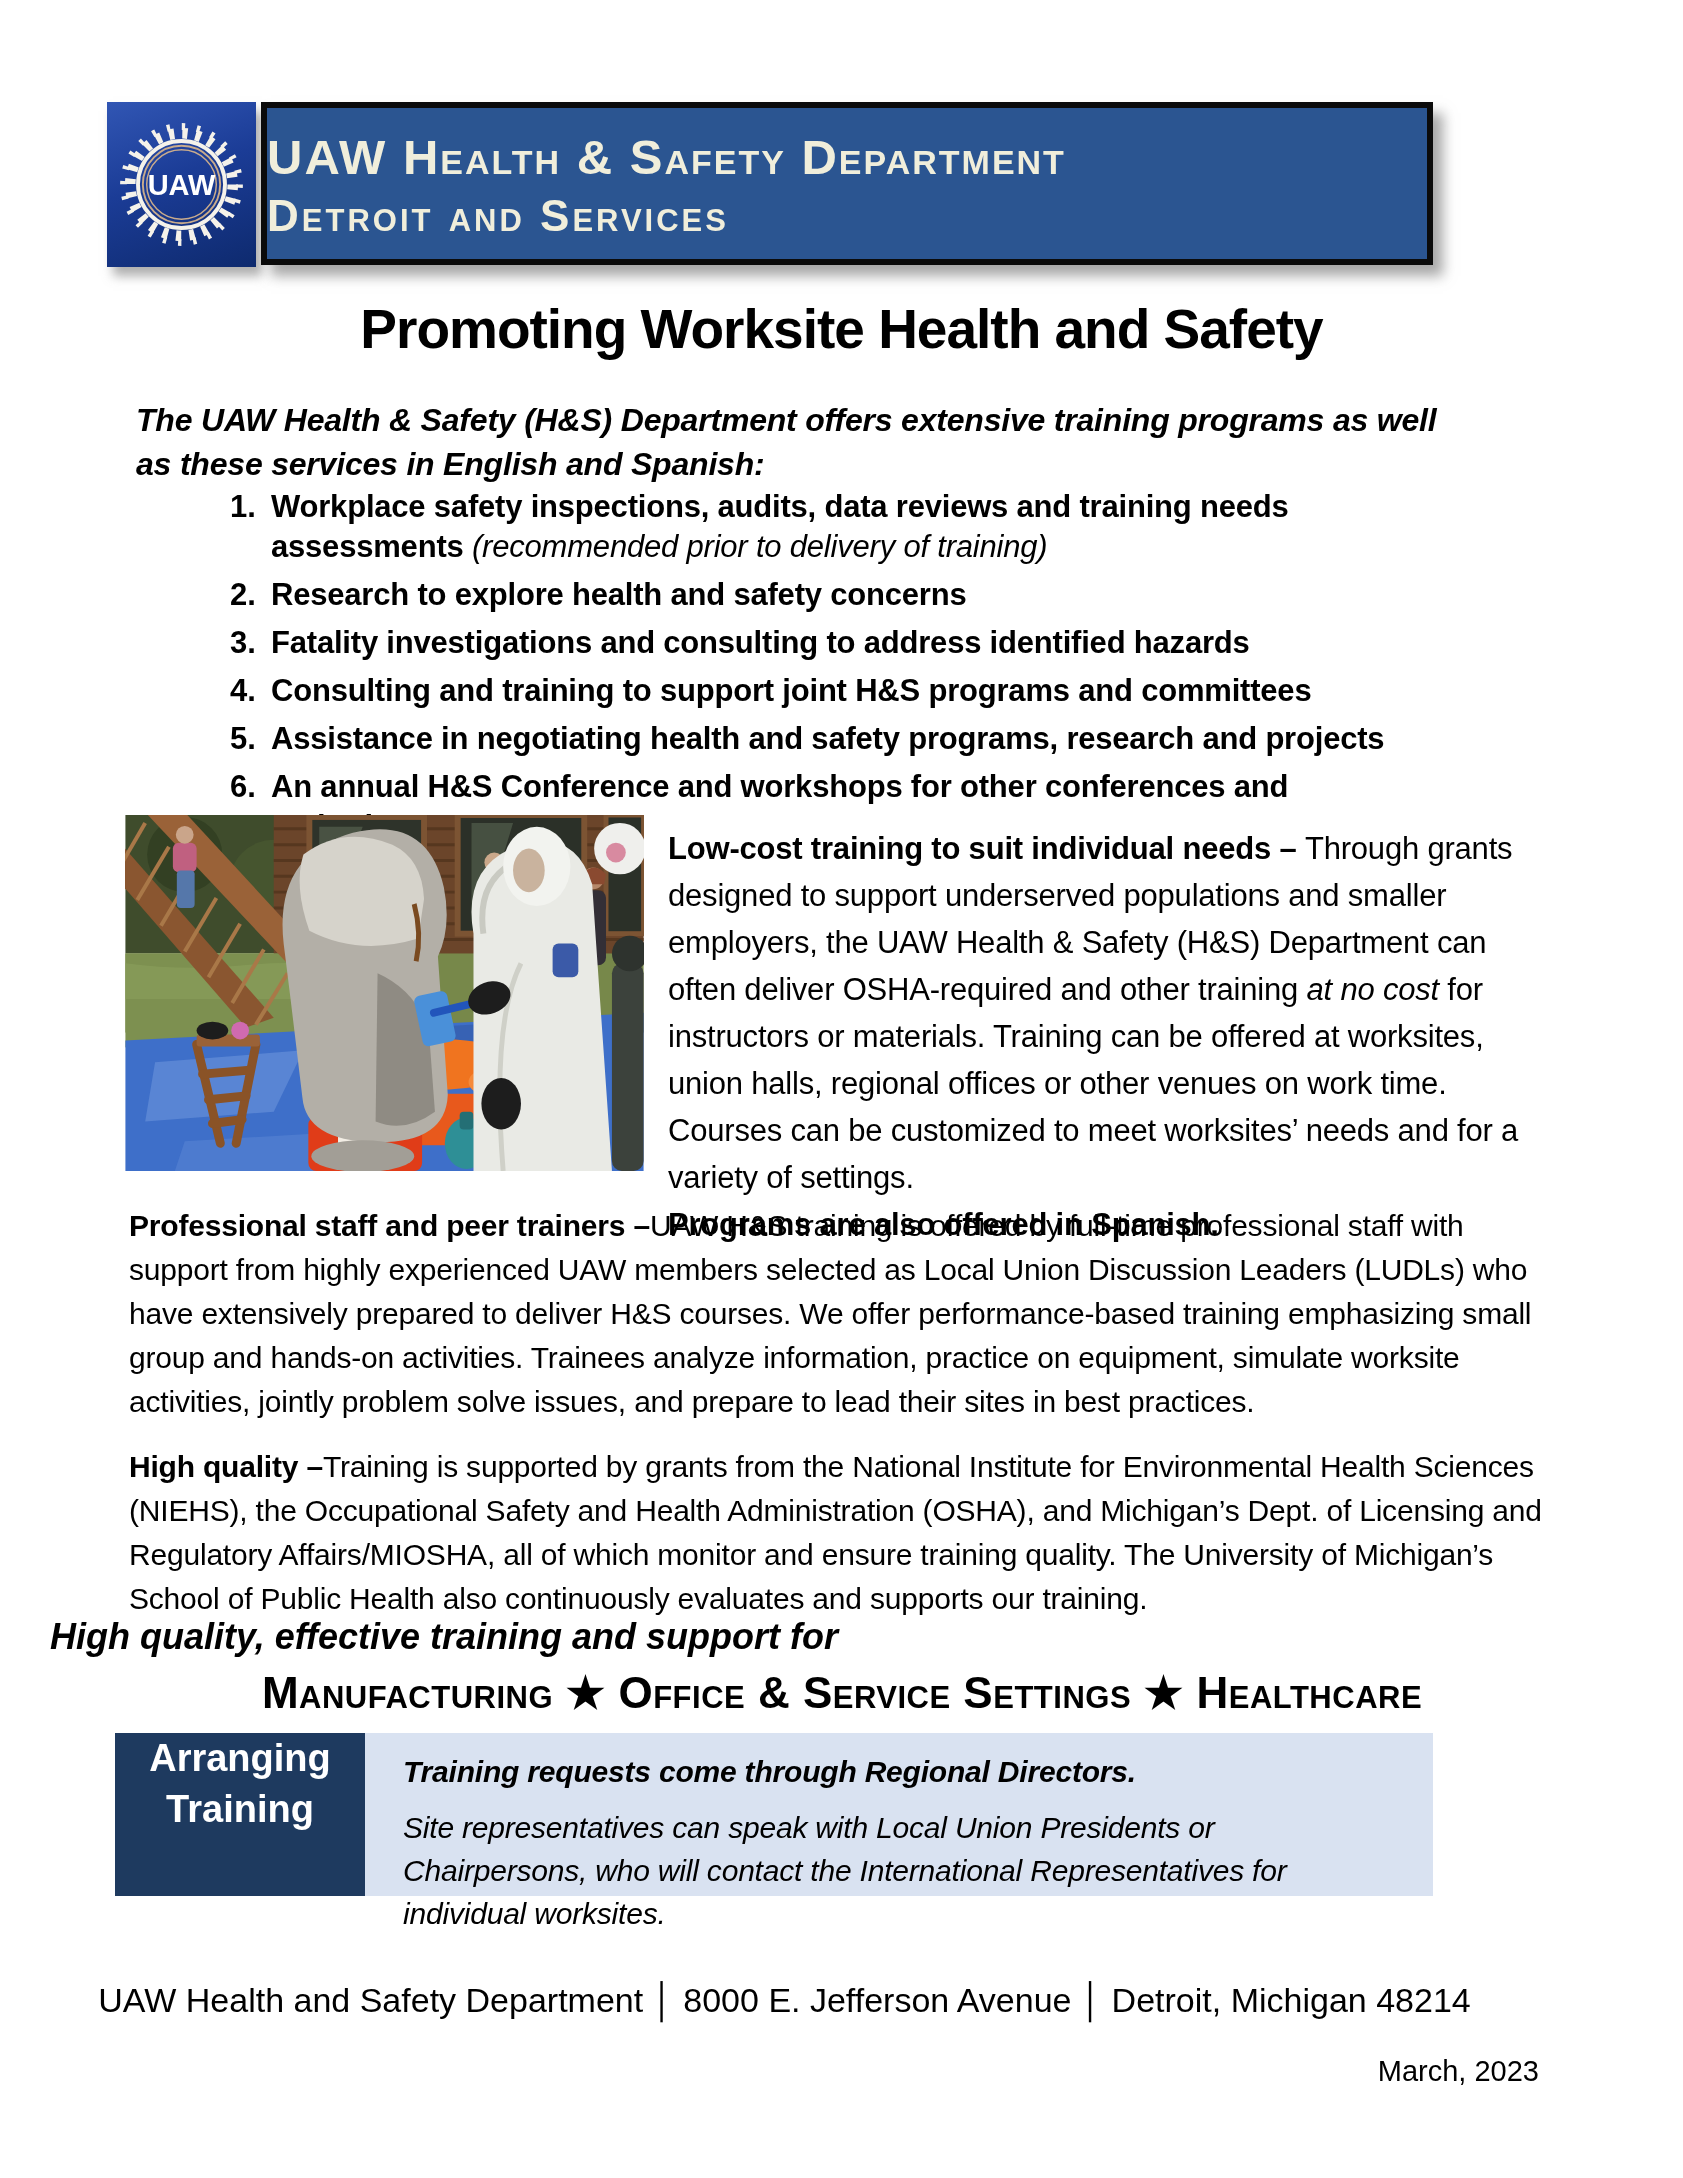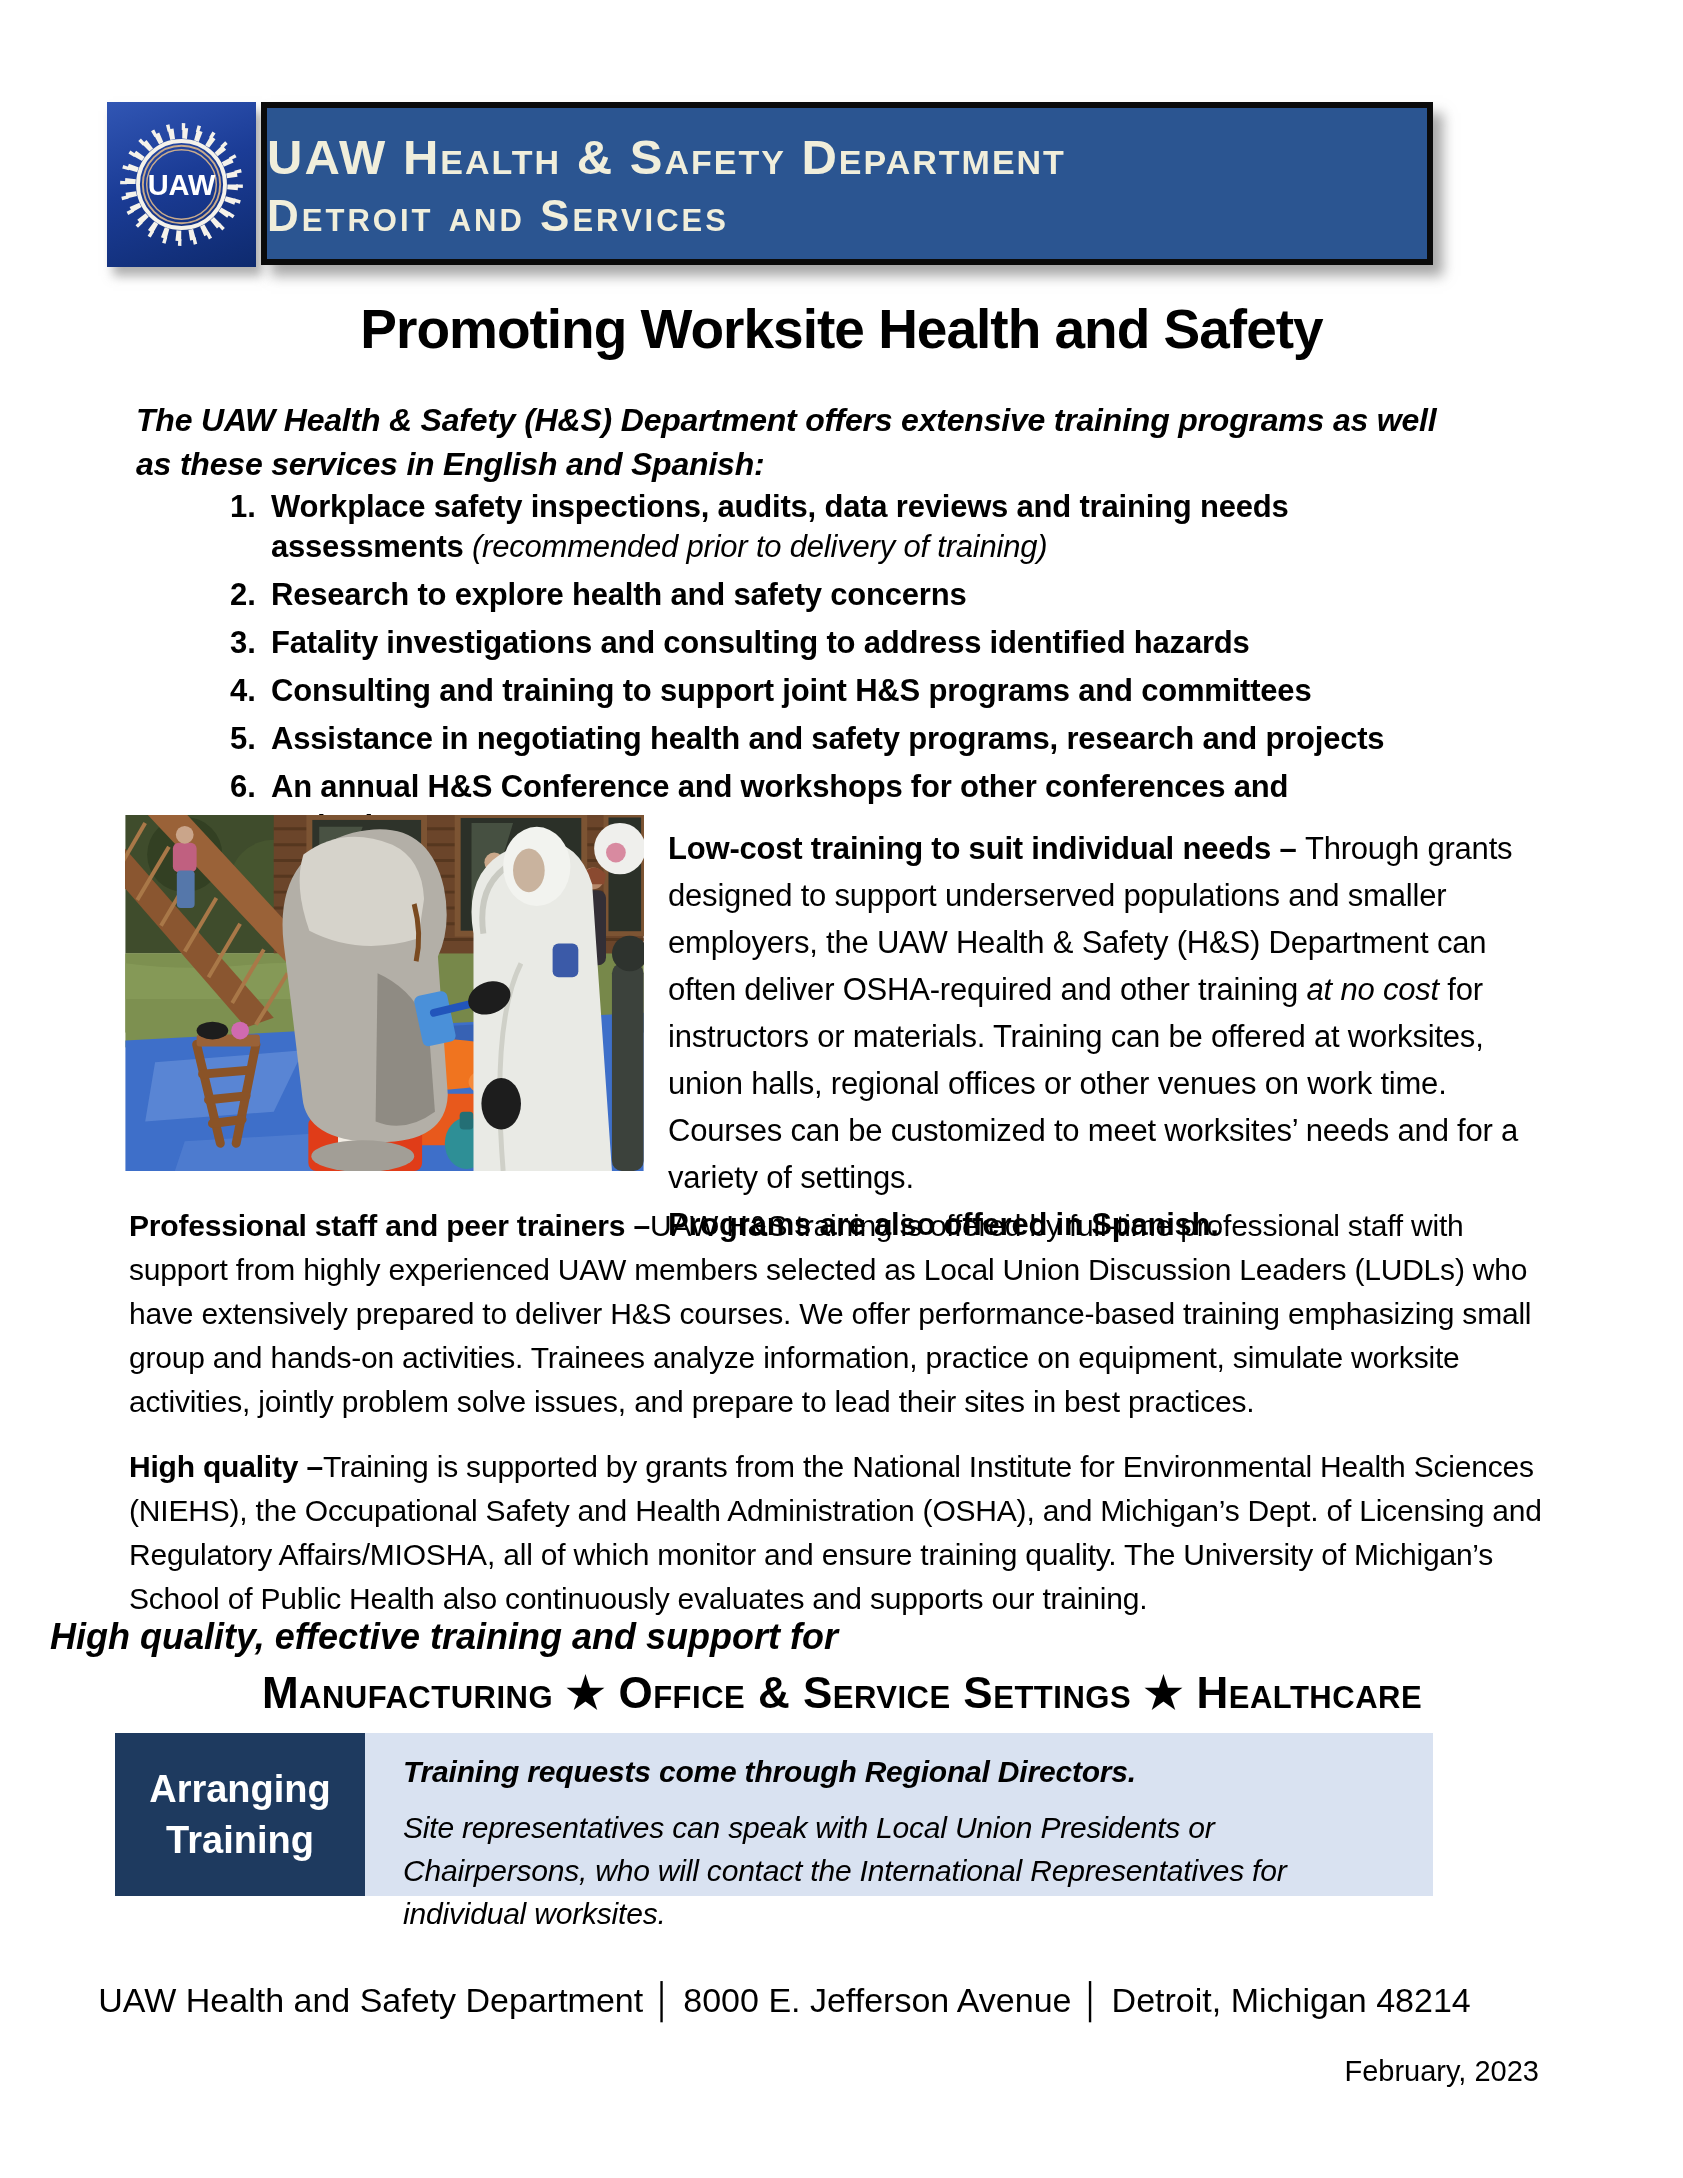--- a/index.html
+++ b/index.html
@@ -73,21 +73,21 @@
     font-size:36px; font-weight:bold; font-style:italic;
   }
   .tagline2 {
     left:50px; top:1667px; width:1584px; text-align:center;
     font-size:44px; font-weight:bold; font-variant:small-caps; letter-spacing:0.5px;
   }
 
   
   .arr-label {
     left:115px; top:1733px; width:250px; height:163px; background:#1e3a5f;
-    color:#ffffff; display:flex; flex-direction:column; align-items:center; justify-content:center;
+    color:#ffffff; display:flex; flex-direction:column; align-items:center; justify-content:flex-start;
     font-size:38px; font-weight:600; line-height:51px;
   }
   .arr-body {
     left:365px; top:1733px; width:1068px; height:163px; background:#d9e2f1;
     padding:22px 0 16px 38px;
   }
   .arr-bold { font-size:30px; font-weight:bold; font-style:italic; letter-spacing:-0.2px; }
   .arr-text { margin-top:17px; width:1000px; font-size:30px; font-style:italic; line-height:43px; letter-spacing:-0.2px; }
 
   
@@ -286,14 +286,14 @@
 </div>
 <div class="abs arr-body">
   <div class="arr-bold">Training requests come through Regional Directors.</div>
   <div class="arr-text">Site representatives can speak with Local Union Presidents or Chairpersons, who will contact the International Representatives for individual worksites.</div>
 </div>
 
 <div class="abs footer">
   <div>UAW Health and Safety Department │ 8000 E. Jefferson Avenue │ Detroit, Michigan 48214</div>
 </div>
 
-<div class="abs date">February, 2023</div>
+<div class="abs date">March, 2023</div>
 
 
 </body></html>

